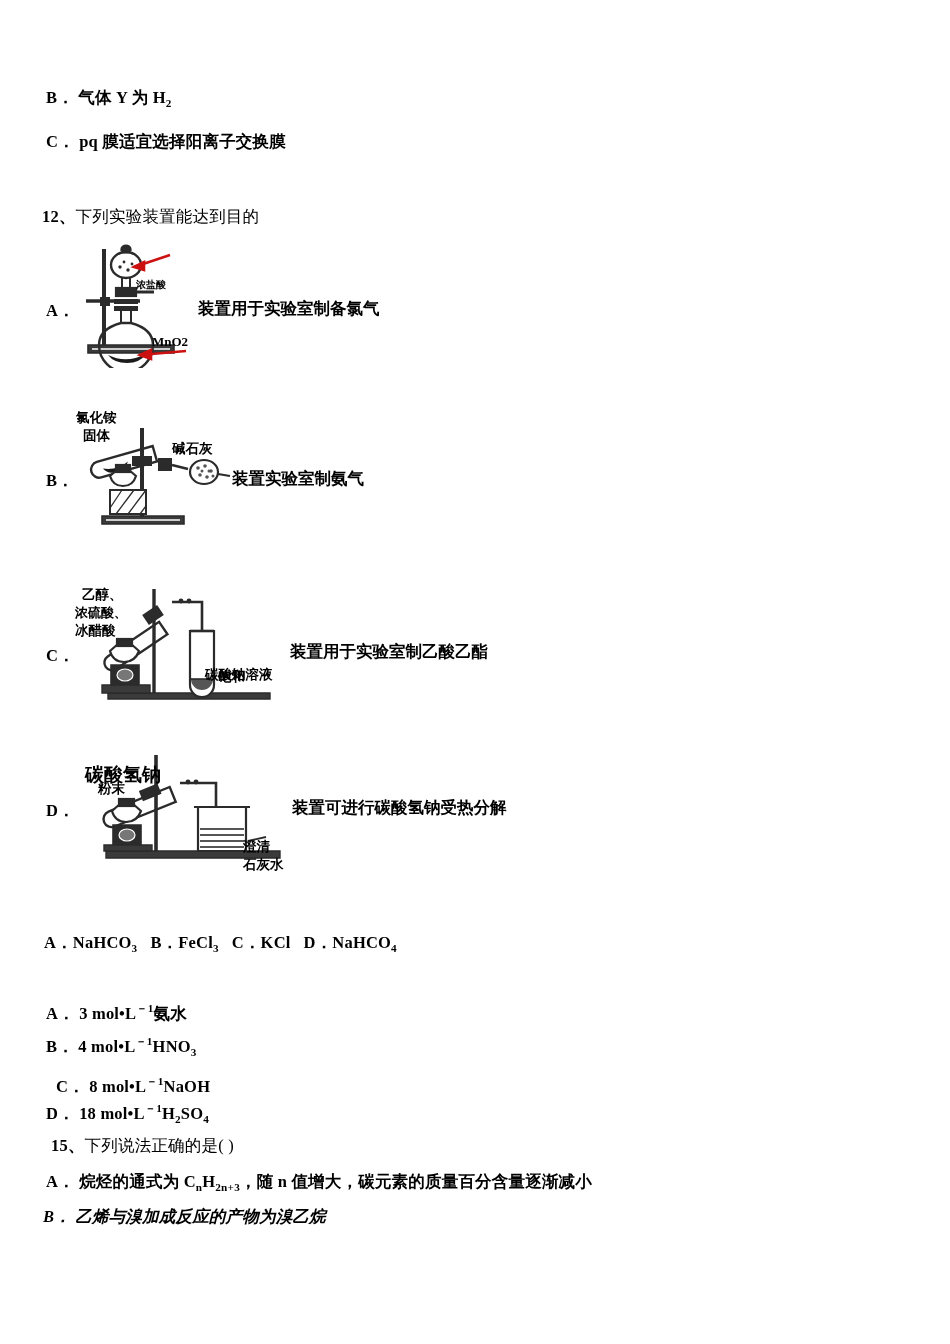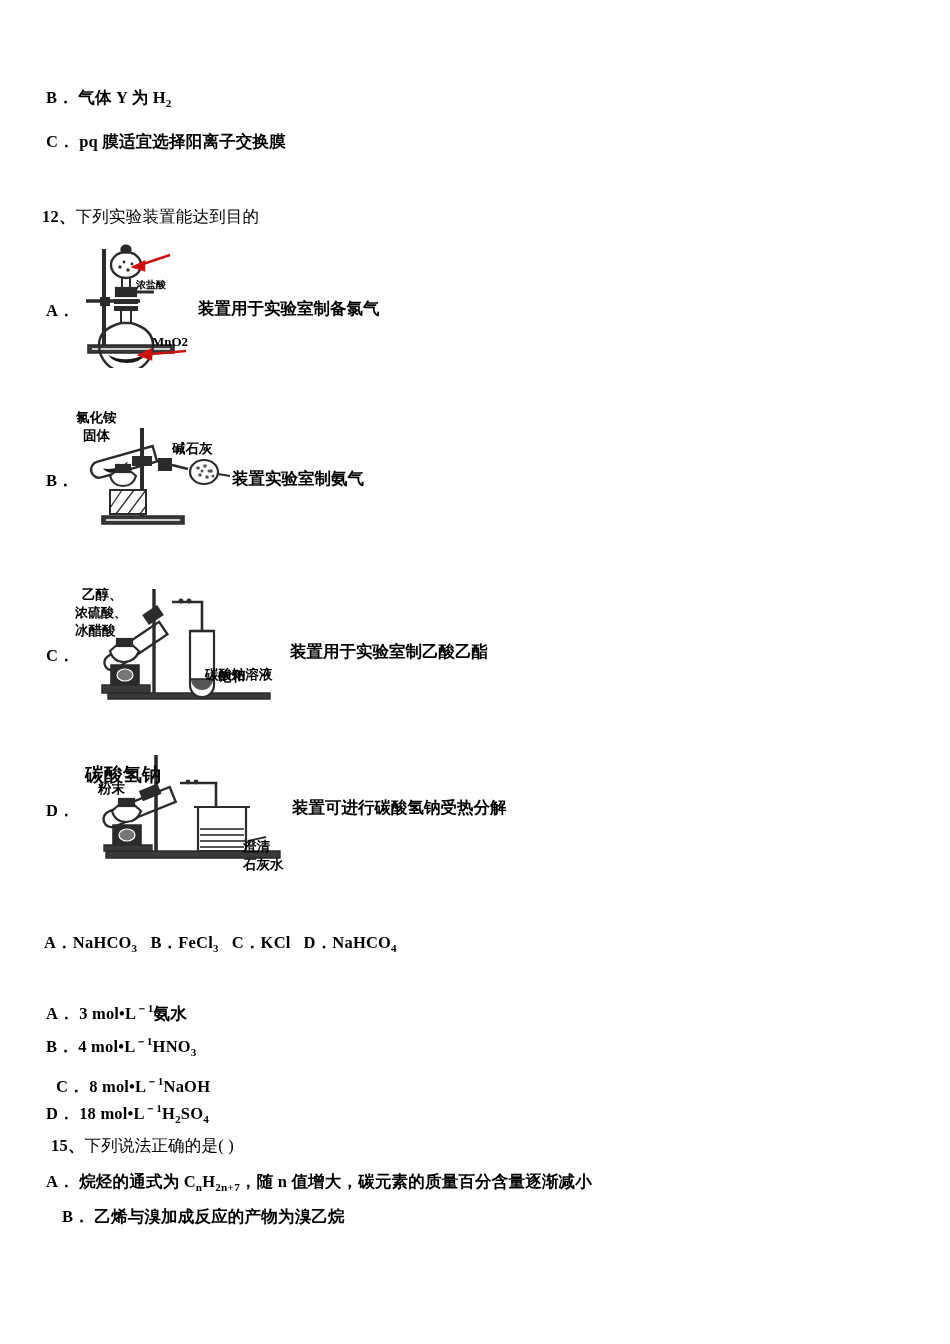--- a/index.html
+++ b/index.html
@@ -300,20 +300,20 @@
   <div class="line" style="left:46px; top:1102px;">
     <span>D．</span>
     <span>18 mol•L</span><sup>－1</sup><span>H</span><sub>2</sub><span>SO</span><sub>4</sub>
   </div>
 
   <div class="line" style="left:51px; top:1136px; font-weight:normal;">
     <span class="qnum">15、</span><span>下列说法正确的是(     )</span>
   </div>
   <div class="line" style="left:46px; top:1172px;">
     <span>A．</span>
-    <span>烷烃的通式为 C</span><sub>n</sub><span>H</span><sub>2n+7</sub><span>，随 n 值增大，碳元素的质量百分含量逐渐减小</span>
-  </div>
-  <div class="line" style="left:62px; top:1207px;">
+    <span>烷烃的通式为 C</span><sub>n</sub><span>H</span><sub>2n+3</sub><span>，随 n 值增大，碳元素的质量百分含量逐渐减小</span>
+  </div>
+  <div class="line" style="left:43px; top:1207px;font-style:italic;">
     <span>B．</span>
     <span>乙烯与溴加成反应的产物为溴乙烷</span>
   </div>
 
 </div>
 
 </body></html>

